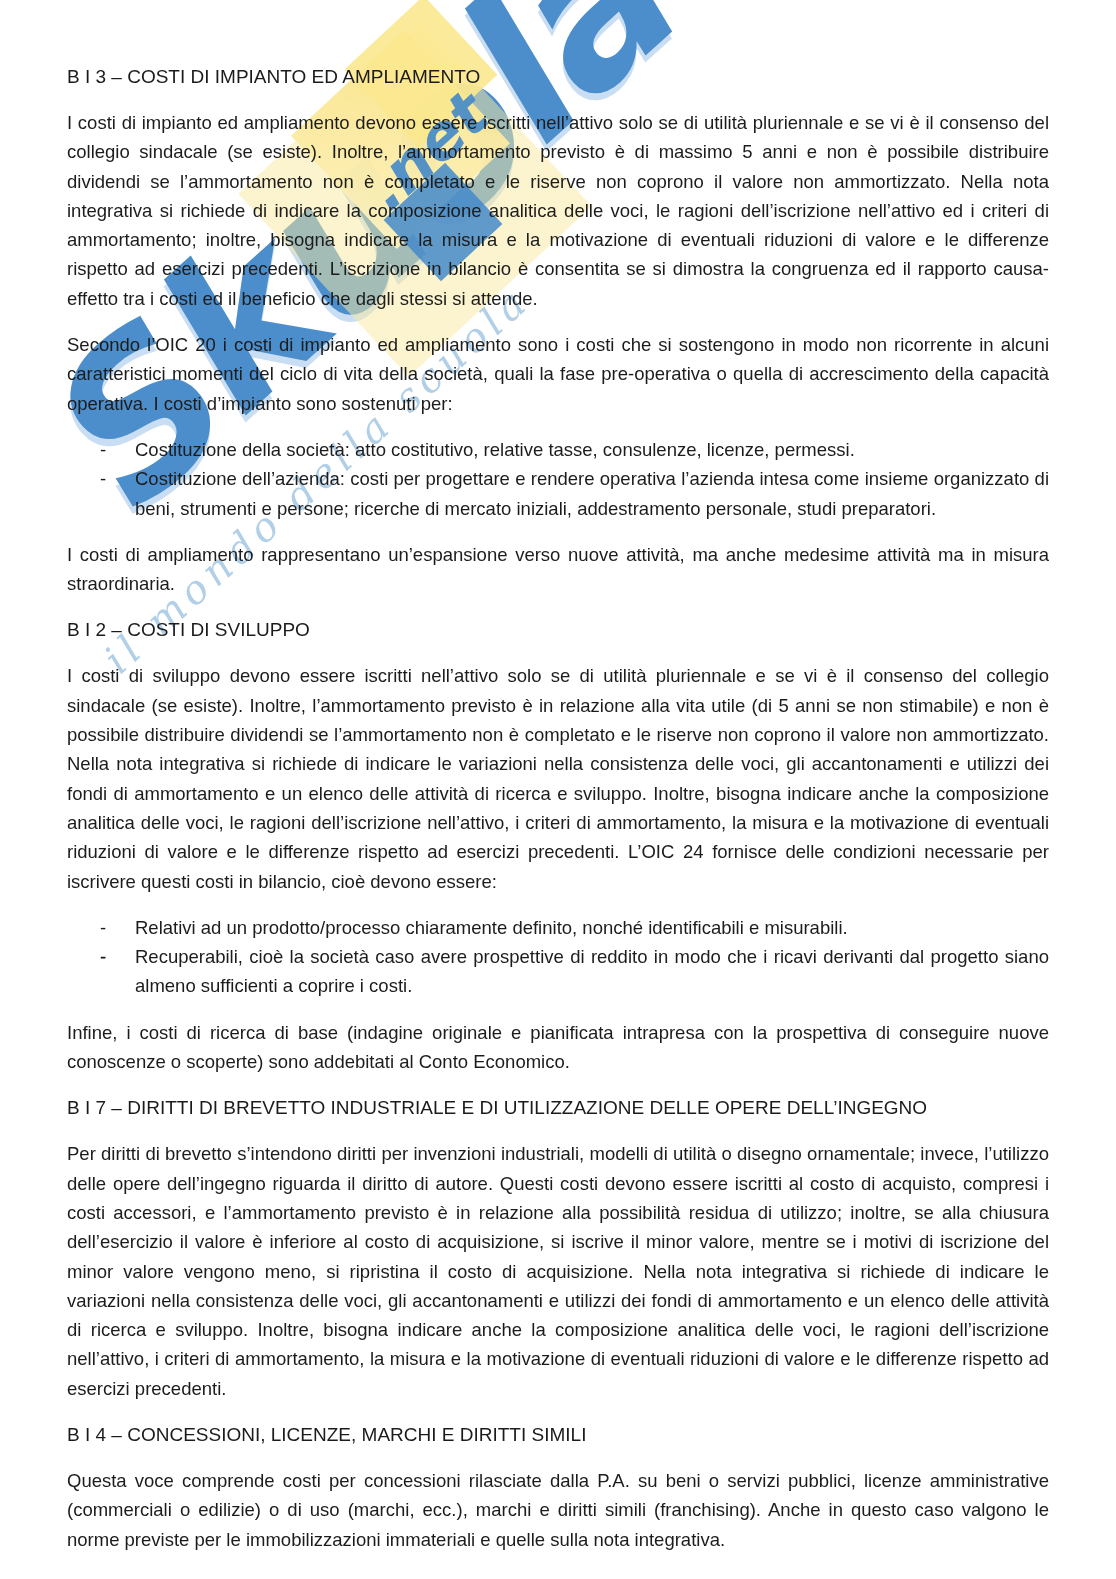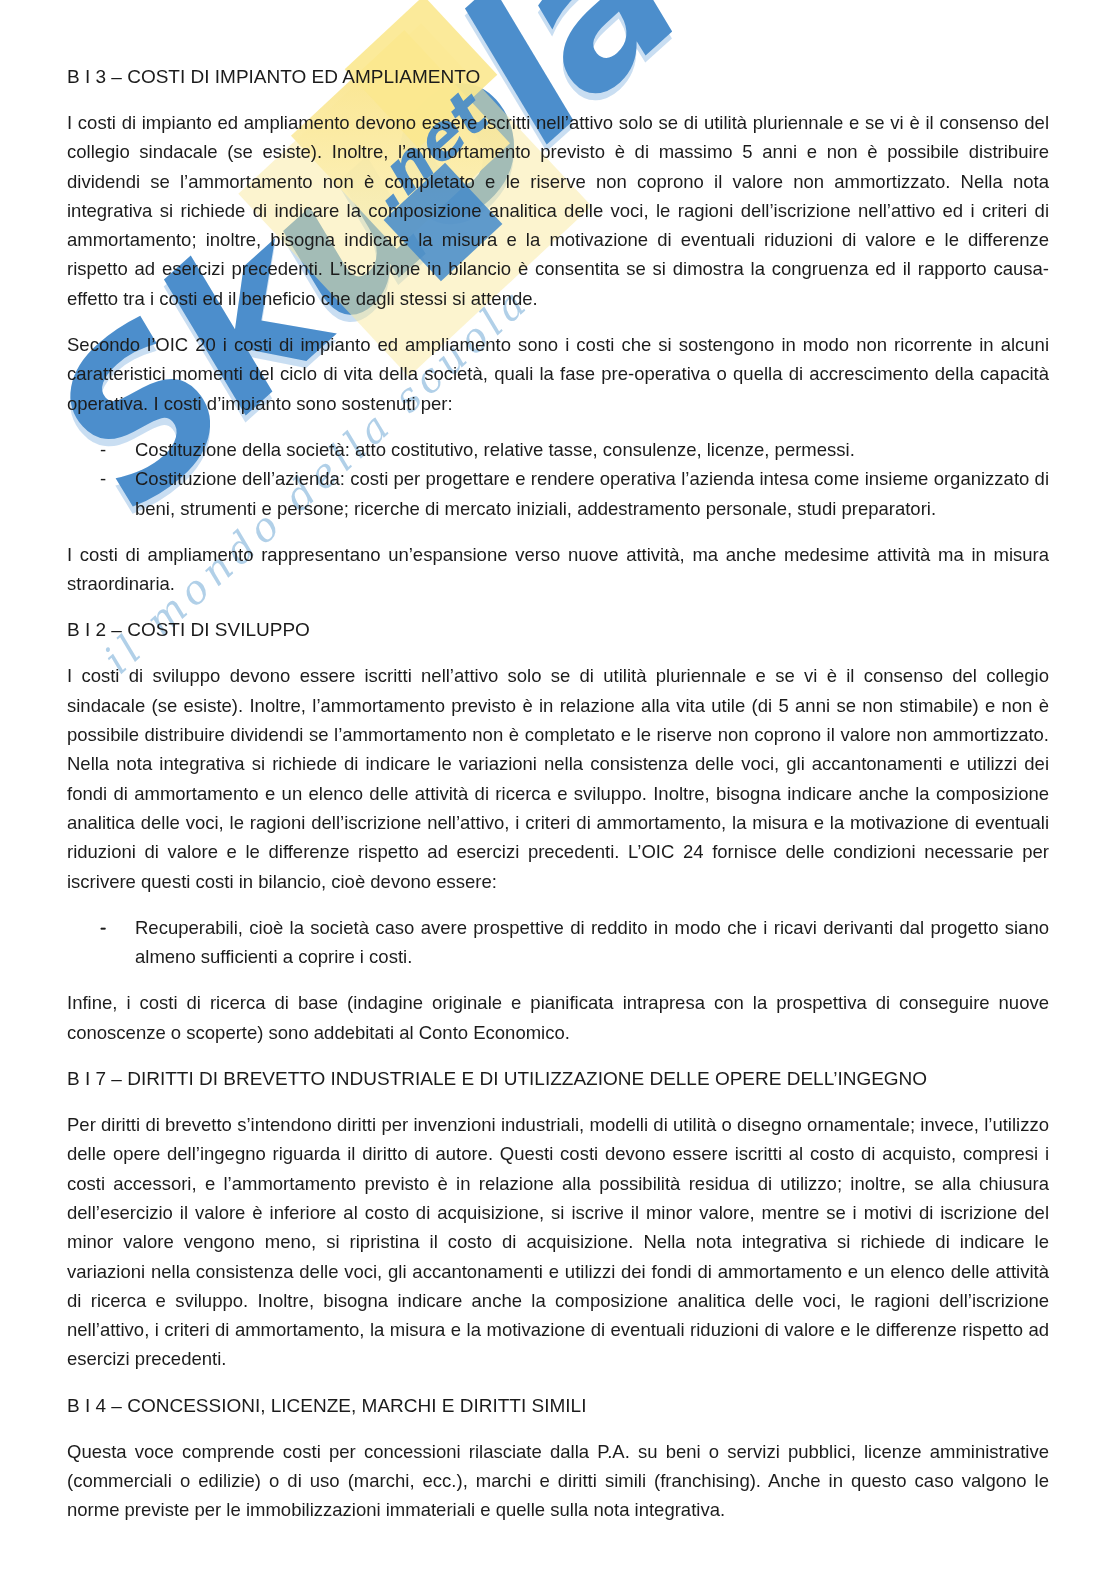--- a/index.html
+++ b/index.html
@@ -91,20 +91,21 @@
       <span>Costituzione dell’azienda: costi per progettare e rendere operativa l’azienda intesa come insieme organizzato di beni, strumenti e persone; ricerche di mercato iniziali, addestramento personale, studi preparatori.</span>
     </div>
   </div>
   <p>I costi di ampliamento rappresentano un’espansione verso nuove attività, ma anche medesime attività ma in misura straordinaria.</p>
 
   <h1 class="doc-heading">B I 2 – COSTI DI SVILUPPO</h1>
   <p>I costi di sviluppo devono essere iscritti nell’attivo solo se di utilità pluriennale e se vi è il consenso del collegio sindacale (se esiste). Inoltre, l’ammortamento previsto è in relazione alla vita utile (di 5 anni se non stimabile) e non è possibile distribuire dividendi se l’ammortamento non è completato e le riserve non coprono il valore non ammortizzato. Nella nota integrativa si richiede di indicare le variazioni nella consistenza delle voci, gli accantonamenti e utilizzi dei fondi di ammortamento e un elenco delle attività di ricerca e sviluppo. Inoltre, bisogna indicare anche la composizione analitica delle voci, le ragioni dell’iscrizione nell’attivo, i criteri di ammortamento, la misura e la motivazione di eventuali riduzioni di valore e le differenze rispetto ad esercizi precedenti. L’OIC 24 fornisce delle condizioni necessarie per iscrivere questi costi in bilancio, cioè devono essere:</p>
   <div class="doc-list">
     <div class="doc-li">
       <span class="dash">-</span>
+      <span>Relativi ad un prodotto/processo chiaramente definito, nonché identificabili e misurabili.</span>
     </div>
     <div class="doc-li">
       <span class="dash">-</span>
     </div>
     <div class="doc-li">
       <span class="dash">-</span>
       <span>Recuperabili, cioè la società caso avere prospettive di reddito in modo che i ricavi derivanti dal progetto siano almeno sufficienti a coprire i costi.</span>
     </div>
   </div>
   <p>Infine, i costi di ricerca di base (indagine originale e pianificata intrapresa con la prospettiva di conseguire nuove conoscenze o scoperte) sono addebitati al Conto Economico.</p>

